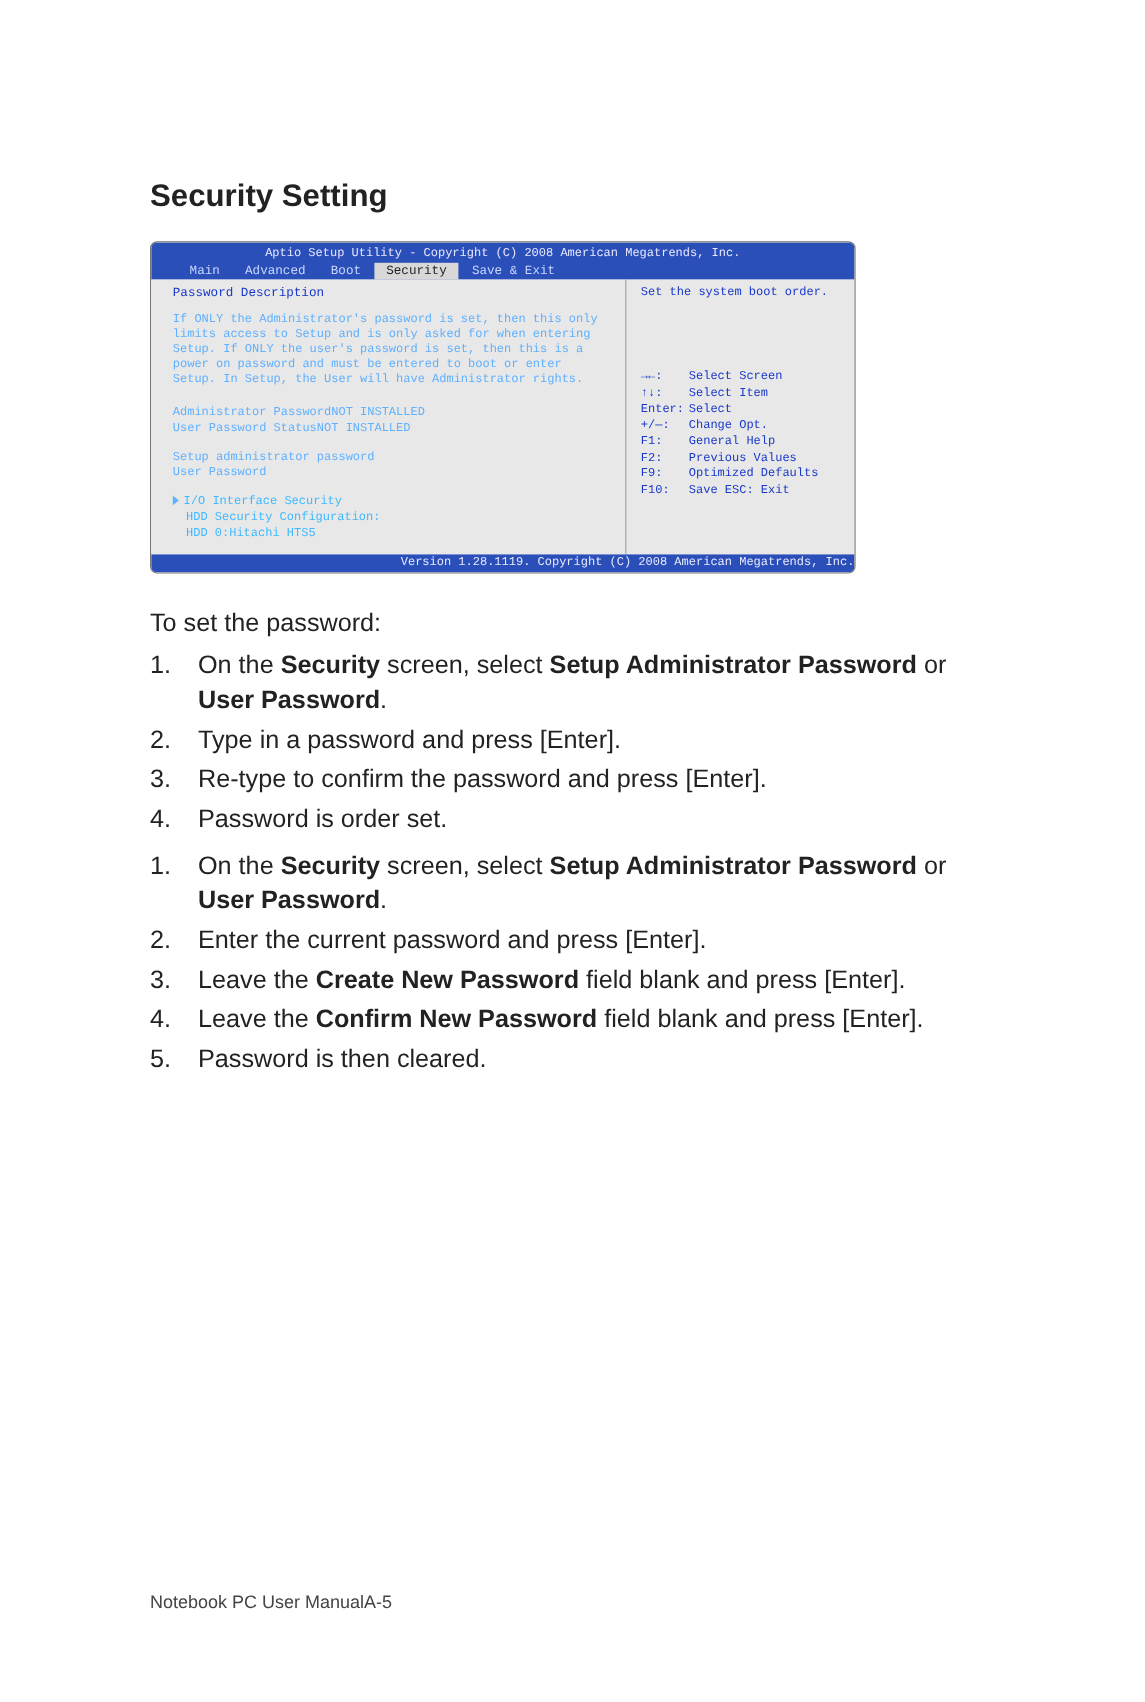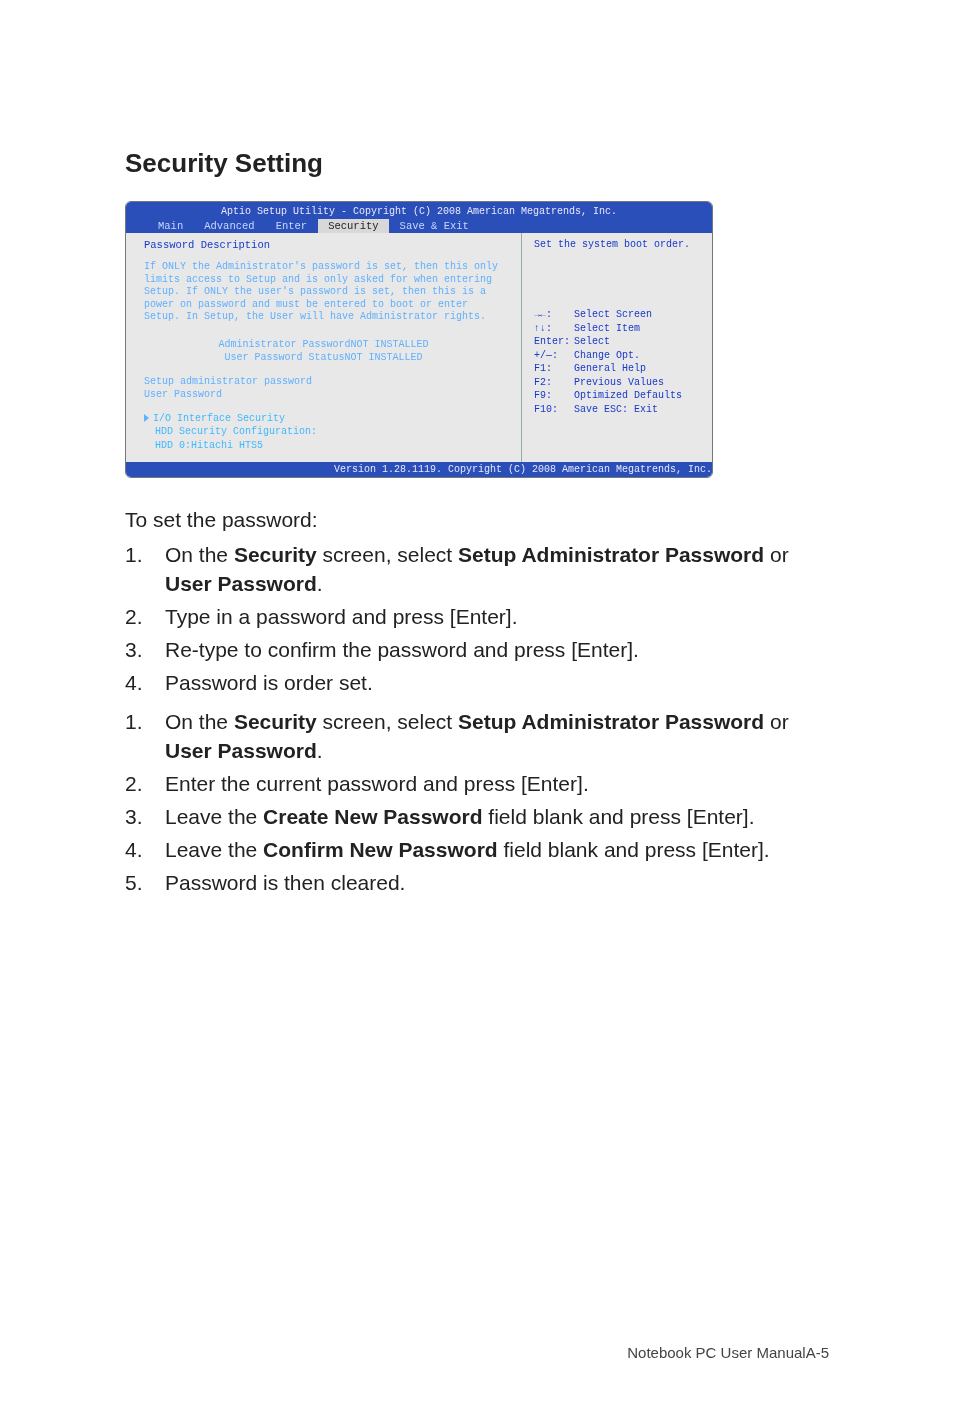--- a/index.html
+++ b/index.html
@@ -10,52 +10,52 @@
   .bios-header { background: #2a4fb8; color: #fff; padding: 2px 0 0 0; }
   .bios-header .title { text-align: center; font-size: 10px; padding: 2px 0 2px 0; color: #e8e8ff; }
   .bios-tabs { display: flex; gap: 1px; padding-left: 22px; font-size: 10.5px; }
   .bios-tabs span { padding: 1px 10px; color: #c8d6ff; }
   .bios-tabs span.active { background: #d8d8d8; color: #222; }
   .bios-body { display: flex; background: #e8e8e8; }
   .bios-left { flex: 1; padding: 6px 18px 10px 18px; border-right: 1px solid #9aa; }
   .bios-right { width: 190px; padding: 6px 10px 10px 12px; }
   .pw-desc-title { color: #1838c8; margin-bottom: 10px; font-size: 10.5px; }
   .pw-desc-body { color: #5fb0ff; line-height: 1.25; font-size: 10px; margin-bottom: 14px; }
-  .bios-row { display: flex; justify-content: center; color: #5fb0ff; font-size: 10px; line-height: 1.35; }
+  .bios-row { display: flex; justify-content: flex-start; color: #5fb0ff; font-size: 10px; line-height: 1.35; }
   .bios-row .label {}
   .bios-row .val {}
   .bios-block { margin-top: 10px; color: #5fb0ff; font-size: 10px; line-height: 1.35; }
   .bios-block.io { color: #3fb8ff; }
   .bios-block .tri { display:inline-block; width:0; height:0; border-top:4px solid transparent; border-bottom:4px solid transparent; border-left:5px solid #5fb0ff; margin-right:4px; vertical-align:middle;}
   .bios-right-top { color: #1838c8; font-size: 10px; margin-bottom: 58px; }
   .bios-help { color: #1838c8; font-size: 10px; line-height: 1.35; }
   .bios-help .row { display:flex; gap:4px; }
   .bios-help .k { width: 36px; display:inline-block; }
   .bios-footer { background: #2a4fb8; color: #e8e8ff; text-align: right; font-size: 10px; padding: 2px 0; }
   .body-text { font-size: 21px; line-height: 1.38; margin-top: 28px; }
   .body-text p { margin: 0 0 6px 0; }
   .body-text ol { list-style: none; padding-left: 0; margin: 4px 0 10px 0; }
   .body-text ol li { display: flex; gap: 18px; margin-bottom: 4px; }
   .body-text ol li .num { min-width: 22px; }
   .body-text strong { font-weight: 700; }
-  .footer { position: absolute; bottom: 57px; left: 125px; right: 125px; display: flex; justify-content: flex-end; font-size: 15px; color: #444; border-top: none; }
+  .footer { position: absolute; bottom: 74px; left: 125px; right: 125px; display: flex; justify-content: flex-start; font-size: 15px; color: #444; border-top: none; }
 </style>
 </head>
 <body>
 
 <div class="page">
   <h2 class="section-title">Security Setting</h2>
 
   <div class="bios-box">
     <div class="bios-header">
       <div class="title">Aptio Setup Utility - Copyright (C) 2008 American Megatrends, Inc.</div>
       <div class="bios-tabs">
         <span>Main</span>
         <span>Advanced</span>
-        <span>Enter</span>
+        <span>Boot</span>
         <span class="active">Security</span>
         <span>Save &amp; Exit</span>
       </div>
     </div>
     <div class="bios-body">
       <div class="bios-left">
         <div class="pw-desc-title">Password Description</div>
         <div class="pw-desc-body">If ONLY the Administrator's password is set, then this only limits access to Setup and is only asked for when entering Setup. If ONLY the user's password is set, then this is a power on password and must be entered to boot or enter Setup. In Setup, the User will have Administrator rights.</div>
         <div class="bios-row">
           <span class="label">Administrator Password</span>

